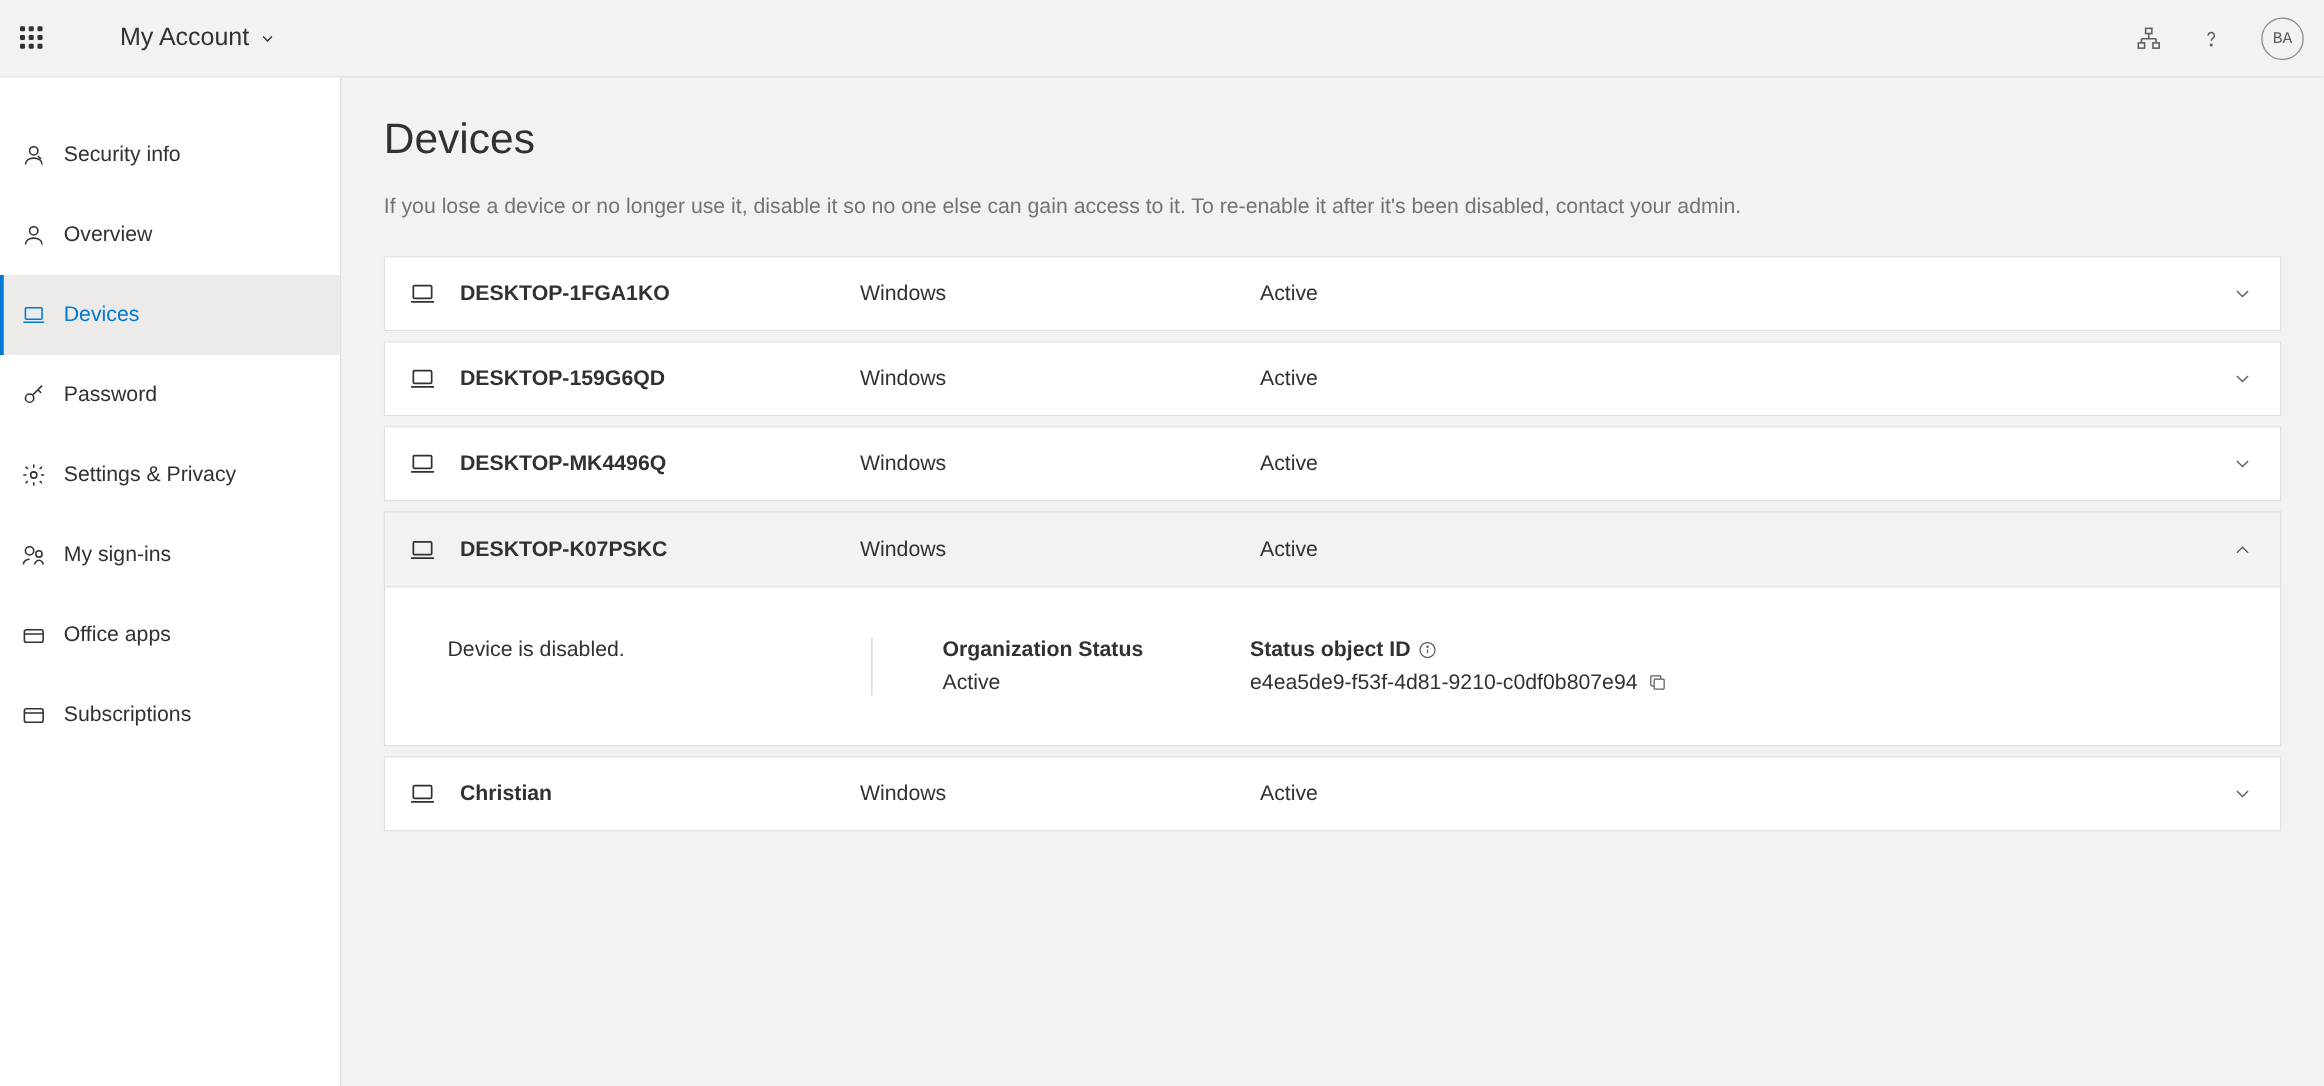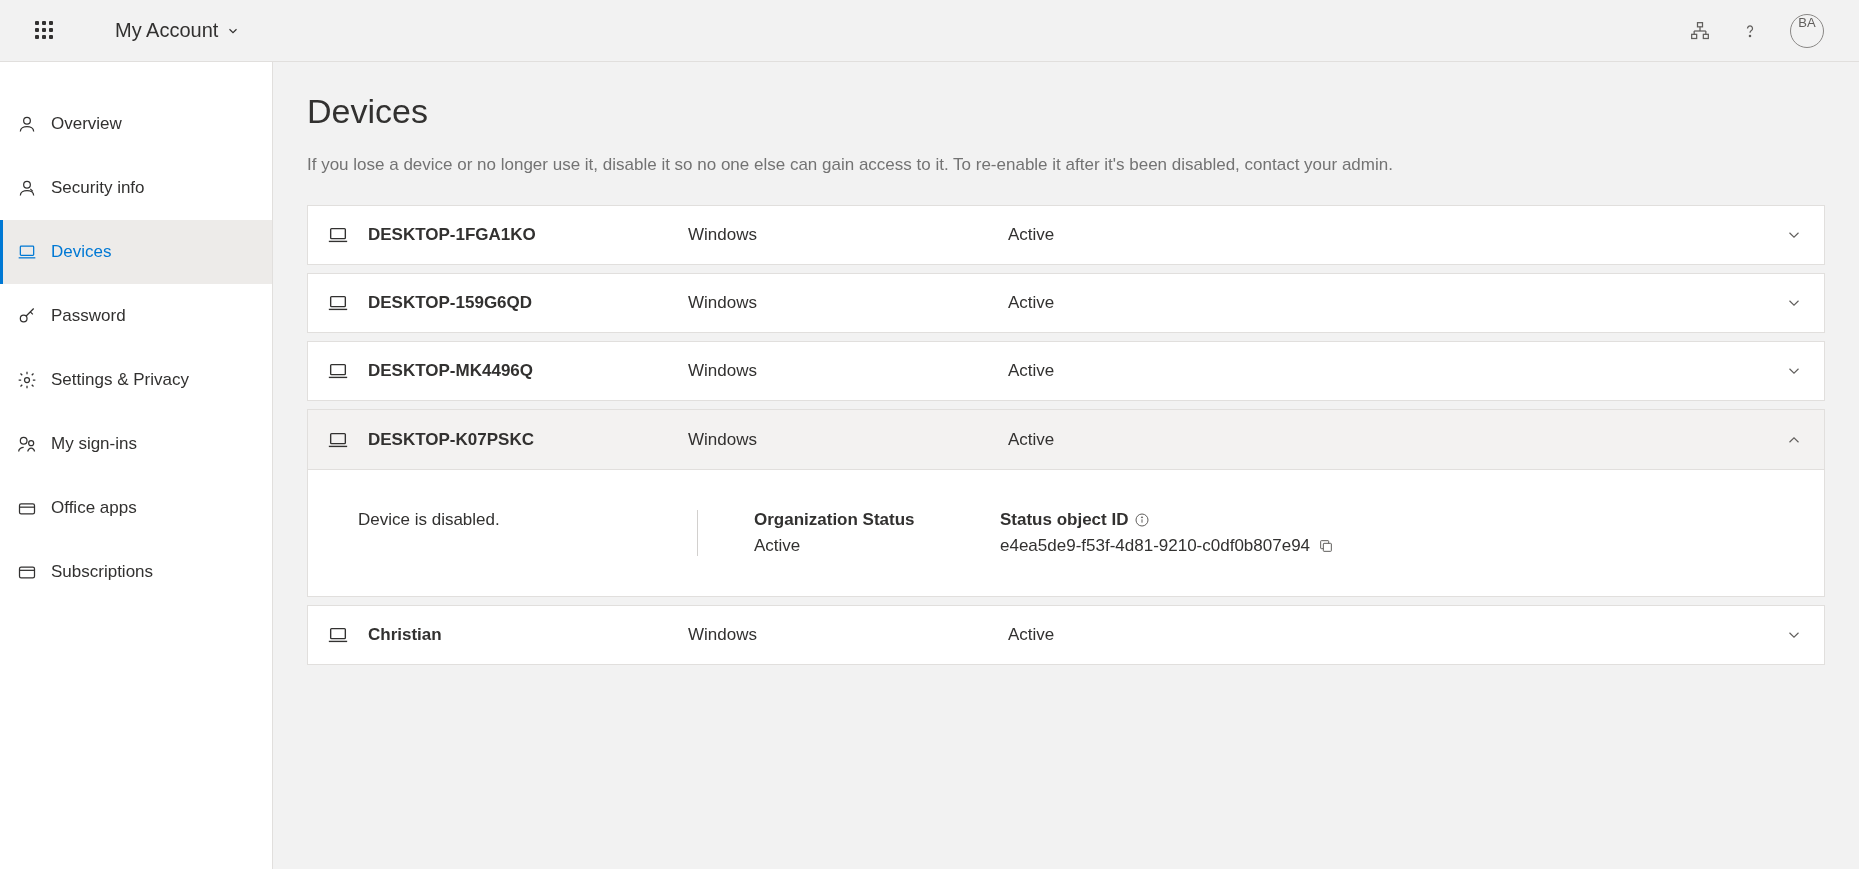--- a/index.html
+++ b/index.html
@@ -9,21 +9,21 @@
     font-family: "Segoe UI", -apple-system, BlinkMacSystemFont, sans-serif;
     background: #f2f2f2;
     color: #323130;
     font-size: 14px;
   }
   .header {
     height: 62px;
     background: #f2f2f2;
     display: flex;
     align-items: center;
-    padding: 0 35px;
+    padding: 0 16px;
     border-bottom: 1px solid #e1dfdd;
   }
   .waffle {
     width: 20px; height: 20px;
     display: grid;
     grid-template-columns: repeat(3, 4px);
     grid-template-rows: repeat(3, 4px);
     gap: 3px;
     margin-right: 60px;
     cursor: pointer;
@@ -42,24 +42,26 @@
     margin-left: auto;
     display: flex;
     align-items: center;
     gap: 30px;
   }
   .avatar {
     width: 34px; height: 34px;
     border: 1px solid #8a8886;
     border-radius: 50%;
     display: flex;
+    align-items: center;
     justify-content: center;
     font-size: 13px;
     color: #605e5c;
     cursor: pointer;
+    font-family: Liberation Mono, monospace;
   }
   .icon-btn {
     color: #605e5c;
     cursor: pointer;
     display:flex; align-items:center; justify-content:center;
   }
   .layout { display:flex; }
   .sidebar {
     width: 273px;
     background: #fff;
@@ -190,30 +192,30 @@
     </div>
   </div>
 </div>
 
 <div class="layout">
   <div class="sidebar">
     <div class="nav-item">
       <svg width="20" height="20" viewBox="0 0 24 24" fill="none" stroke="#323130" stroke-width="1.5">
           <circle cx="12" cy="8" r="4"></circle>
           <path d="M4 21c0-4 4-6 8-6s8 2 8 6"></path>
-        </svg>
-      <span>Overview</span>
+          <path d="M16 13l3 3" stroke="#323130"></path>
+        </svg>
+      <span>Security info</span>
     </div>
     <div class="nav-item">
       <svg width="20" height="20" viewBox="0 0 24 24" fill="none" stroke="#323130" stroke-width="1.5">
           <circle cx="12" cy="8" r="4"></circle>
           <path d="M4 21c0-4 4-6 8-6s8 2 8 6"></path>
-          <path d="M16 13l3 3" stroke="#323130"></path>
-        </svg>
-      <span>Security info</span>
+        </svg>
+      <span>Overview</span>
     </div>
     <div class="nav-item active">
       <svg width="20" height="20" viewBox="0 0 24 24" fill="none" stroke="#0078d4" stroke-width="1.5">
           <rect x="4" y="5" width="16" height="11" rx="1"></rect>
           <line x1="2" y1="19" x2="22" y2="19"></line>
         </svg>
       <span>Devices</span>
     </div>
     <div class="nav-item">
       <svg width="20" height="20" viewBox="0 0 24 24" fill="none" stroke="#323130" stroke-width="1.5">

